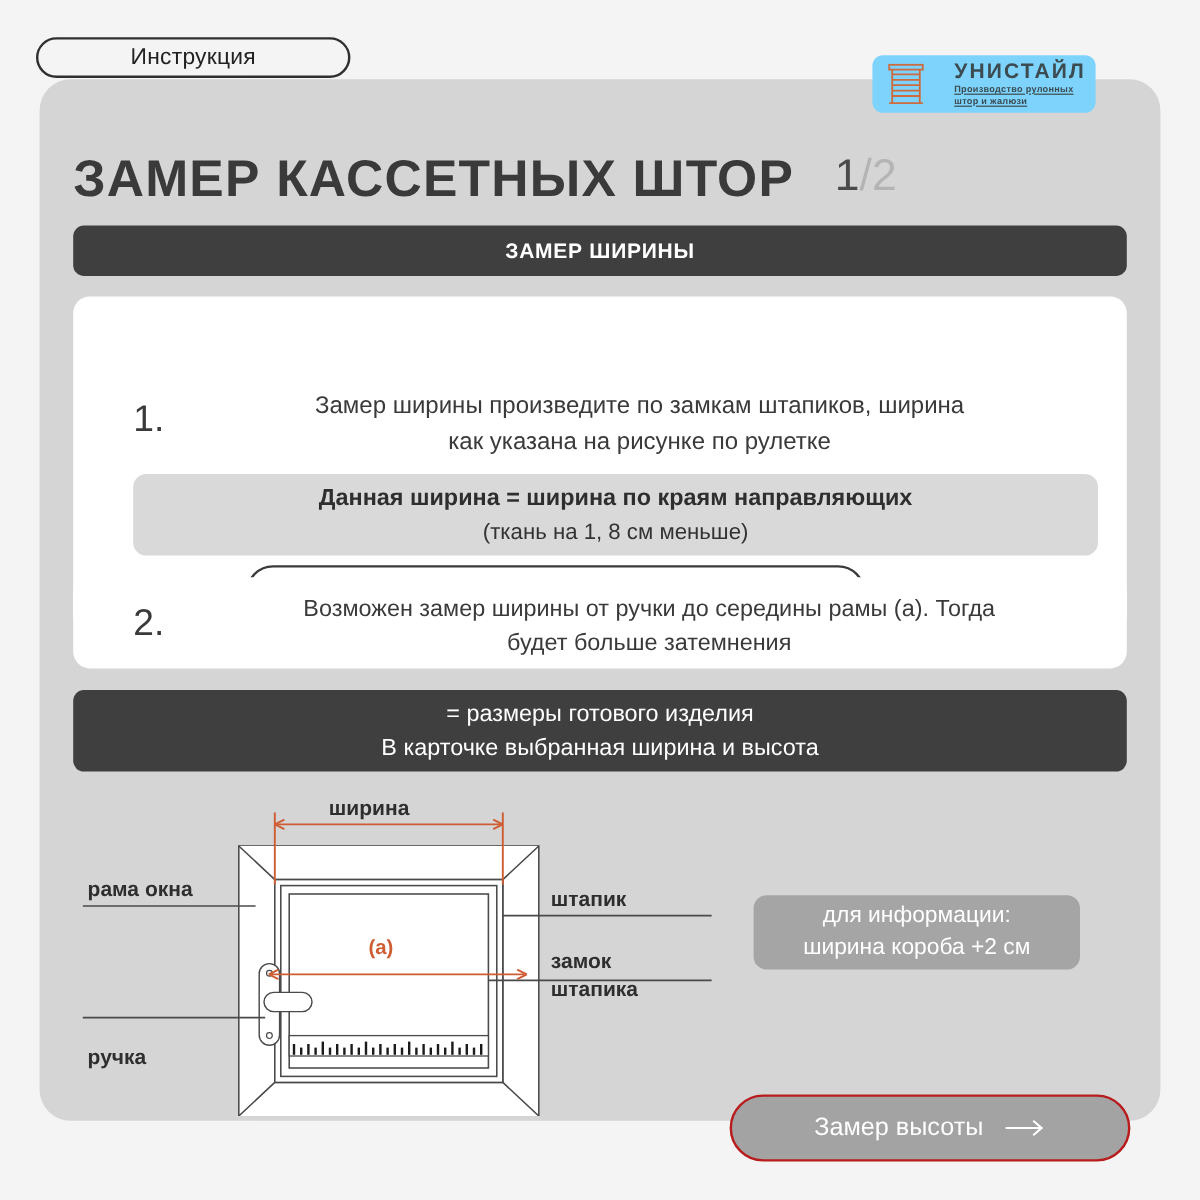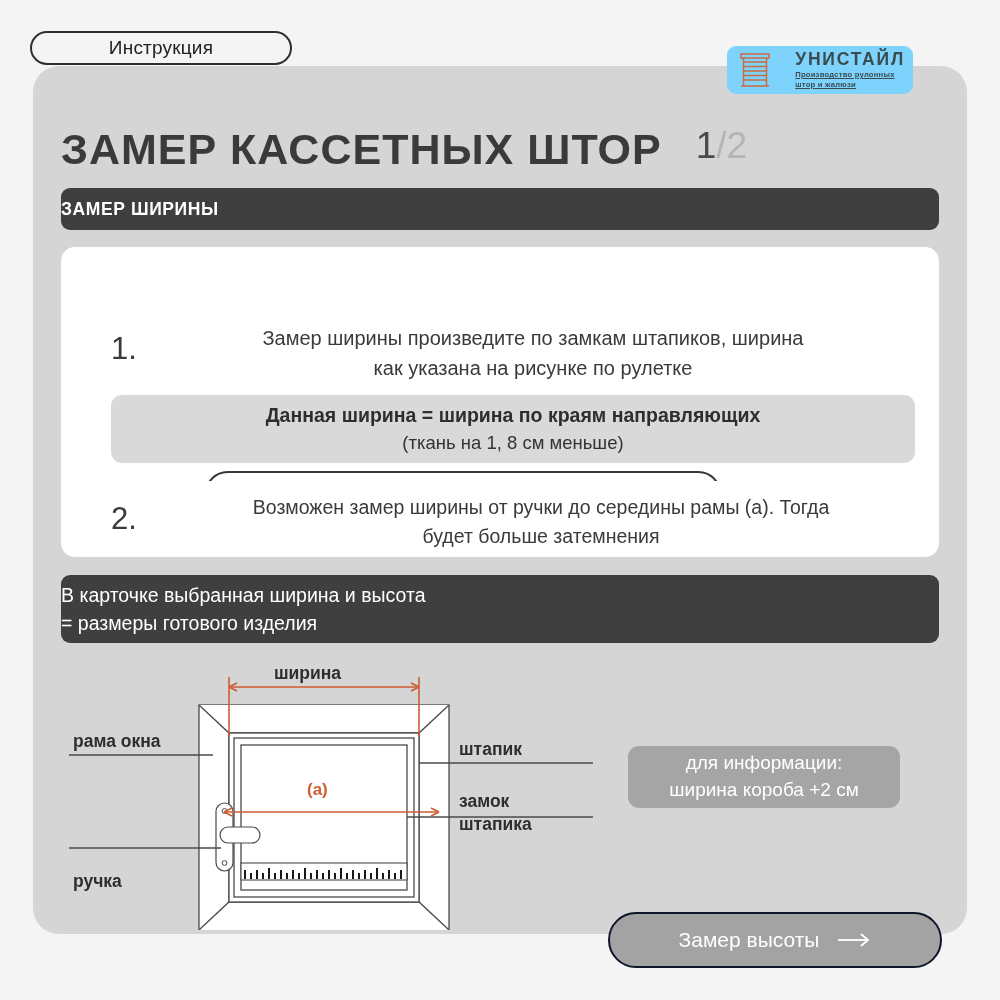--- a/index.html
+++ b/index.html
@@ -105,21 +105,21 @@
   .title-page .of { color: #b4b4b4; }
 
   
   .dark-bar {
     position: absolute;
     background: #403f3f;
     border-radius: 9px;
     color: #fff;
     display: flex;
     flex-direction: column;
-    align-items: flex-start;
+    align-items: center;
     justify-content: center;
     text-align: center;
   }
   #width-bar {
     left: 28px; top: 122px;
     width: 878px; height: 42px;
     font-size: 17.5px; font-weight: 700; letter-spacing: .6px;
   }
   #card-bar {
     left: 28px; top: 509px;
@@ -204,21 +204,21 @@
     font-size: 19px;
     line-height: 1.42;
   }
 
   
   .next-btn {
     position: absolute;
     left: 575px; top: 846px;
     width: 334px; height: 56px;
     background: #a3a3a3;
-    border: 2px solid #0f172a;
+    border: 2px solid #b91c1c;
     border-radius: 28px;
     color: #fff;
     display: flex;
     align-items: center;
     justify-content: center;
     gap: 18px;
     font-size: 21px;
     cursor: pointer;
   }
   .arrow-svg { width: 34px; height: 16px; }
@@ -286,22 +286,22 @@
 
   <div class="card" id="step2">
     <div class="step-num" id="s2-num">2.</div>
     <div class="step-text" id="s2-text">
       <span>Возможен замер ширины от ручки до середины рамы (а). Тогда</span><br>
       <span>будет больше затемнения</span>
     </div>
   </div>
 
   <div class="dark-bar" id="card-bar">
+    <span>= размеры готового изделия</span>
     <span>В карточке выбранная ширина и высота</span>
-    <span>= размеры готового изделия</span>
   </div>
 
   <div class="diagram">
 
     <svg width="540" height="275" viewBox="0 0 540 275">
 
       <g stroke="#4a4a4a" stroke-width="1.3" fill="#ffffff">
 
         <rect x="138" y="50" width="250" height="225"></rect>
 

